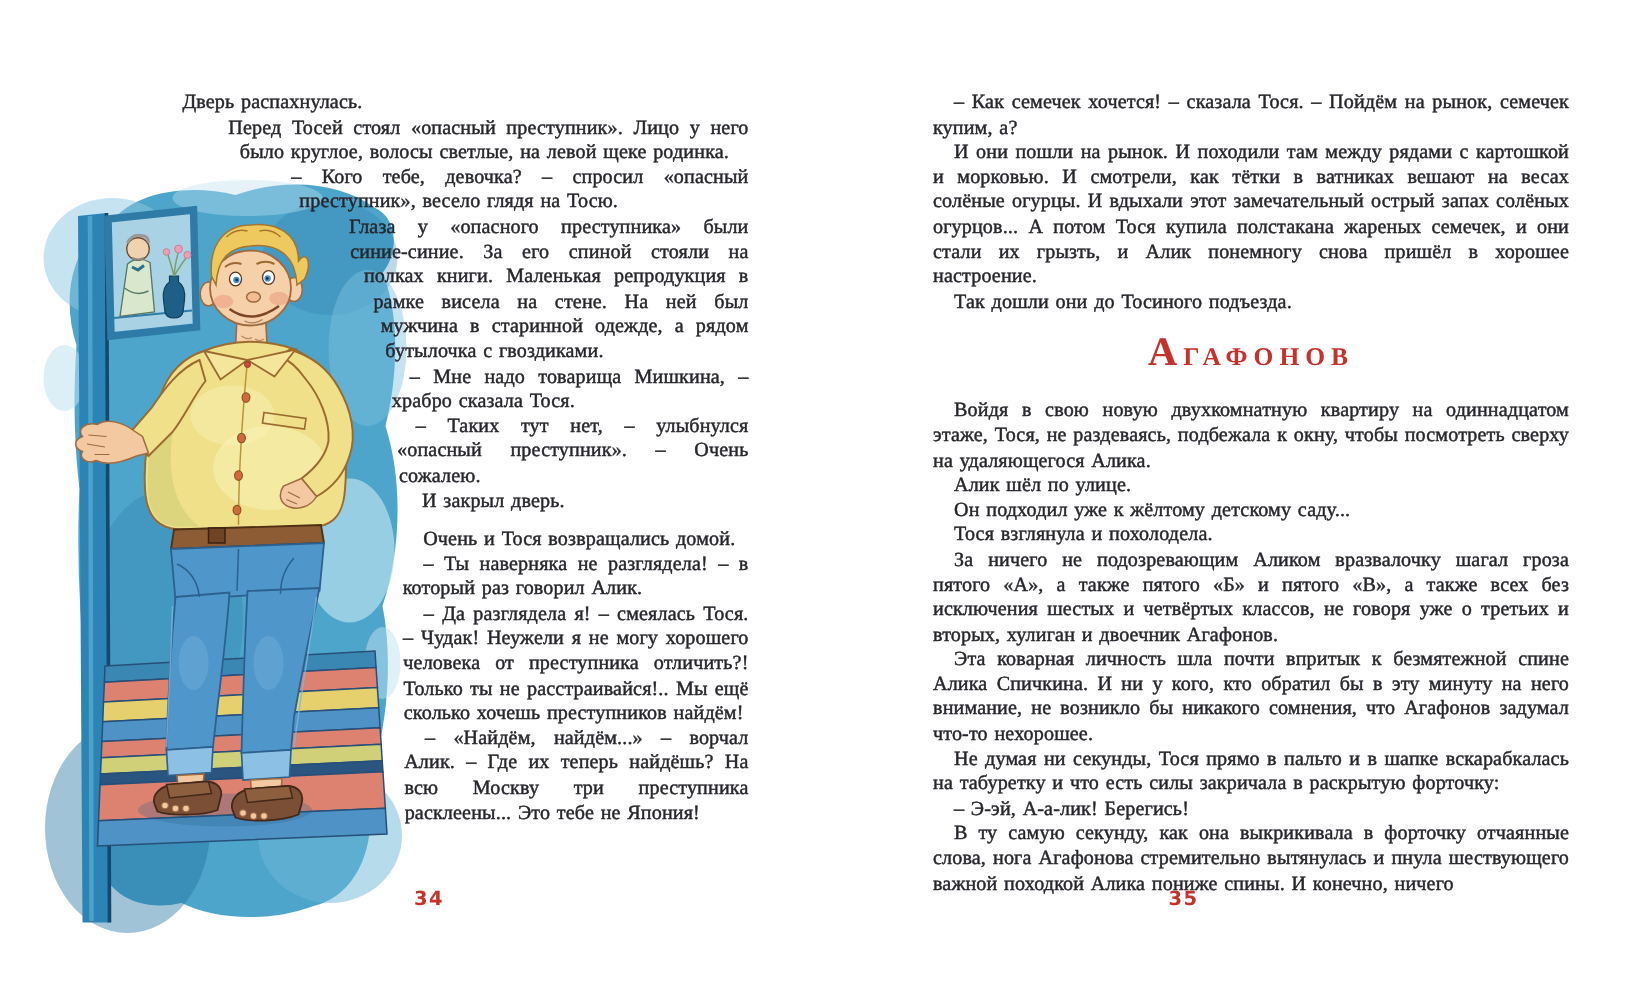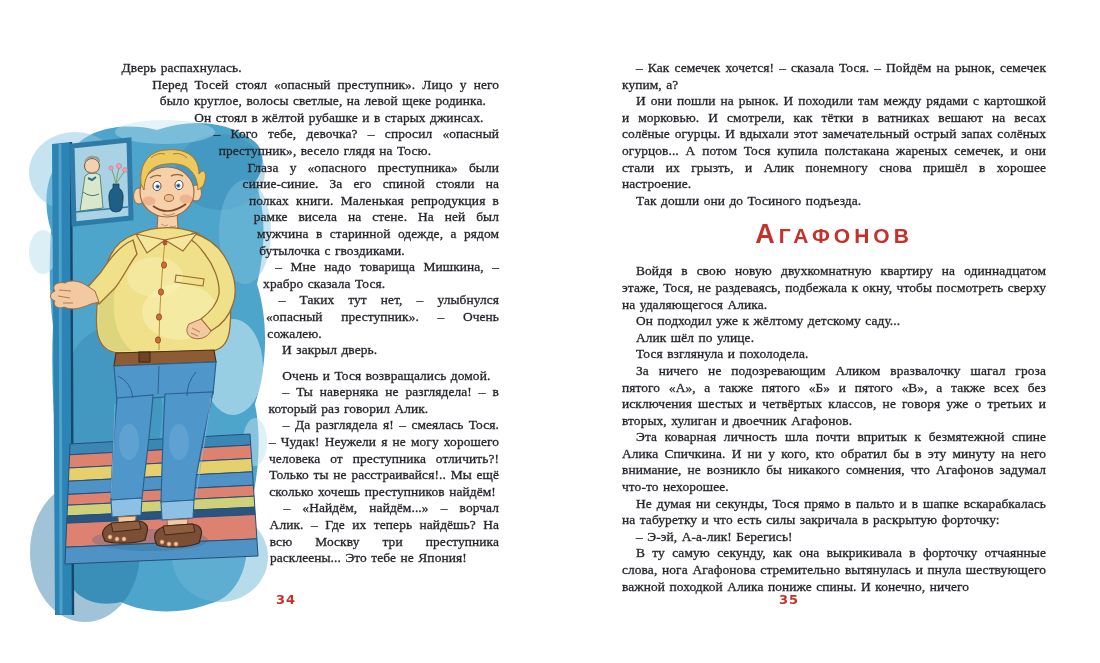--- a/index.html
+++ b/index.html
@@ -14,21 +14,21 @@
   .left-col{left:95px;width:404px;}
   .right-col{left:622px;width:424px;}
   .wrap-shape{float:left;width:176px;height:518px;
     shape-outside:polygon(0px 0px,24px 14px,46px 36px,72px 55px,94px 74px,
       114px 91px,132px 107px,144px 124px,151px 141px,157px 158px,161px 176px,
       165px 205px,169px 240px,173px 290px,175px 518px,0px 518px);}
   .sec1 p:first-child{text-indent:0;}
   .sec2{margin-top:9px;}
   
   .chapter-heading{margin:12px 0 14px;text-align:center;color:var(--accent-red,#c5312b);
-    font-family:Liberation Sans, sans-serif;font-weight:bold;font-size:21px;line-height:26px;
+    font-family:Liberation Serif, serif;font-weight:bold;font-size:17px;line-height:26px;
     letter-spacing:4px;text-transform:uppercase;-webkit-text-stroke:0;}
   .chapter-heading::first-letter{font-size:27px;}
   
   .pagenum{position:absolute;top:592px;font-family:"DejaVu Sans", sans-serif;
     font-weight:bold;font-size:13px;color:var(--accent-red,#c5312b);letter-spacing:1px;}
   .pn-left{left:276px;}
   .pn-right{left:779px;}
   
   .illustration{position:absolute;left:15px;top:112px;width:310px;height:515px;}
 </style>
@@ -185,21 +185,20 @@
         <circle cx="161" cy="432" r="2.2" fill="#f2c9a0" stroke="#a06a40" stroke-width="0.7"></circle>
       </g>
     </g>
   </svg>
 
   <div class="col left-col">
     <div class="wrap-shape"></div>
     <div class="sec1">
         <p class="para">Дверь распахнулась.</p>
         <p class="para">Перед Тосей стоял «опасный преступник». Лицо у него было круглое, волосы светлые, на левой щеке родинка.</p>
-        <p class="para">Он стоял в жёлтой рубашке и в старых джинсах.</p>
         <p class="para">– Кого тебе, девочка? – спросил «опасный преступник», весело глядя на Тосю.</p>
         <p class="para">Глаза у «опасного преступника» были синие-синие. За его спиной стояли на полках книги. Маленькая репродукция в рамке висела на стене. На ней был мужчина в старинной одежде, а рядом бутылочка с гвоздиками.</p>
         <p class="para">– Мне надо товарища Мишкина, – храбро сказала Тося.</p>
         <p class="para">– Таких тут нет, – улыбнулся «опасный преступник». – Очень сожалею.</p>
         <p class="para">И закрыл дверь.</p>
       </div>
     <div class="sec2">
         <p class="para">Очень и Тося возвращались домой.</p>
         <p class="para">– Ты наверняка не разглядела! – в который раз говорил Алик.</p>
         <p class="para">– Да разглядела я! – смеялась Тося. – Чудак! Неужели я не могу хорошего человека от преступника отличить?! Только ты не расстраивайся!.. Мы ещё сколько хочешь преступников найдём!</p>
@@ -209,22 +208,22 @@
 
   <div class="col right-col">
     <div>
         <p class="para">– Как семечек хочется! – сказала Тося. – Пойдём на рынок, семечек купим, а?</p>
         <p class="para">И они пошли на рынок. И походили там между рядами с картошкой и морковью. И смотрели, как тётки в ватниках вешают на весах солёные огурцы. И вдыхали этот замечательный острый запах солёных огурцов... А потом Тося купила полстакана жареных семечек, и они стали их грызть, и Алик понемногу снова пришёл в хорошее настроение.</p>
         <p class="para">Так дошли они до Тосиного подъезда.</p>
       </div>
     <h2 class="chapter-heading">Агафонов</h2>
     <div>
         <p class="para">Войдя в свою новую двухкомнатную квартиру на одиннадцатом этаже, Тося, не раздеваясь, подбежала к окну, чтобы посмотреть сверху на удаляющегося Алика.</p>
+        <p class="para">Алик шёл по улице.</p>
         <p class="para">Он подходил уже к жёлтому детскому саду...</p>
-        <p class="para">Алик шёл по улице.</p>
         <p class="para">Тося взглянула и похолодела.</p>
         <p class="para">За ничего не подозревающим Аликом вразвалочку шагал гроза пятого «А», а также пятого «Б» и пятого «В», а также всех без исключения шестых и четвёртых классов, не говоря уже о третьих и вторых, хулиган и двоечник Агафонов.</p>
         <p class="para">Эта коварная личность шла почти впритык к безмятежной спине Алика Спичкина. И ни у кого, кто обратил бы в эту минуту на него внимание, не возникло бы никакого сомнения, что Агафонов задумал что-то нехорошее.</p>
         <p class="para">Не думая ни секунды, Тося прямо в пальто и в шапке вскарабкалась на табуретку и что есть силы закричала в раскрытую форточку:</p>
         <p class="para">– Э-эй, А-а-лик! Берегись!</p>
         <p class="para">В ту самую секунду, как она выкрикивала в форточку отчаянные слова, нога Агафонова стремительно вытянулась и пнула шествующего важной походкой Алика пониже спины. И конечно, ничего</p>
       </div>
   </div>
 
   <div class="pagenum pn-left">34</div>

